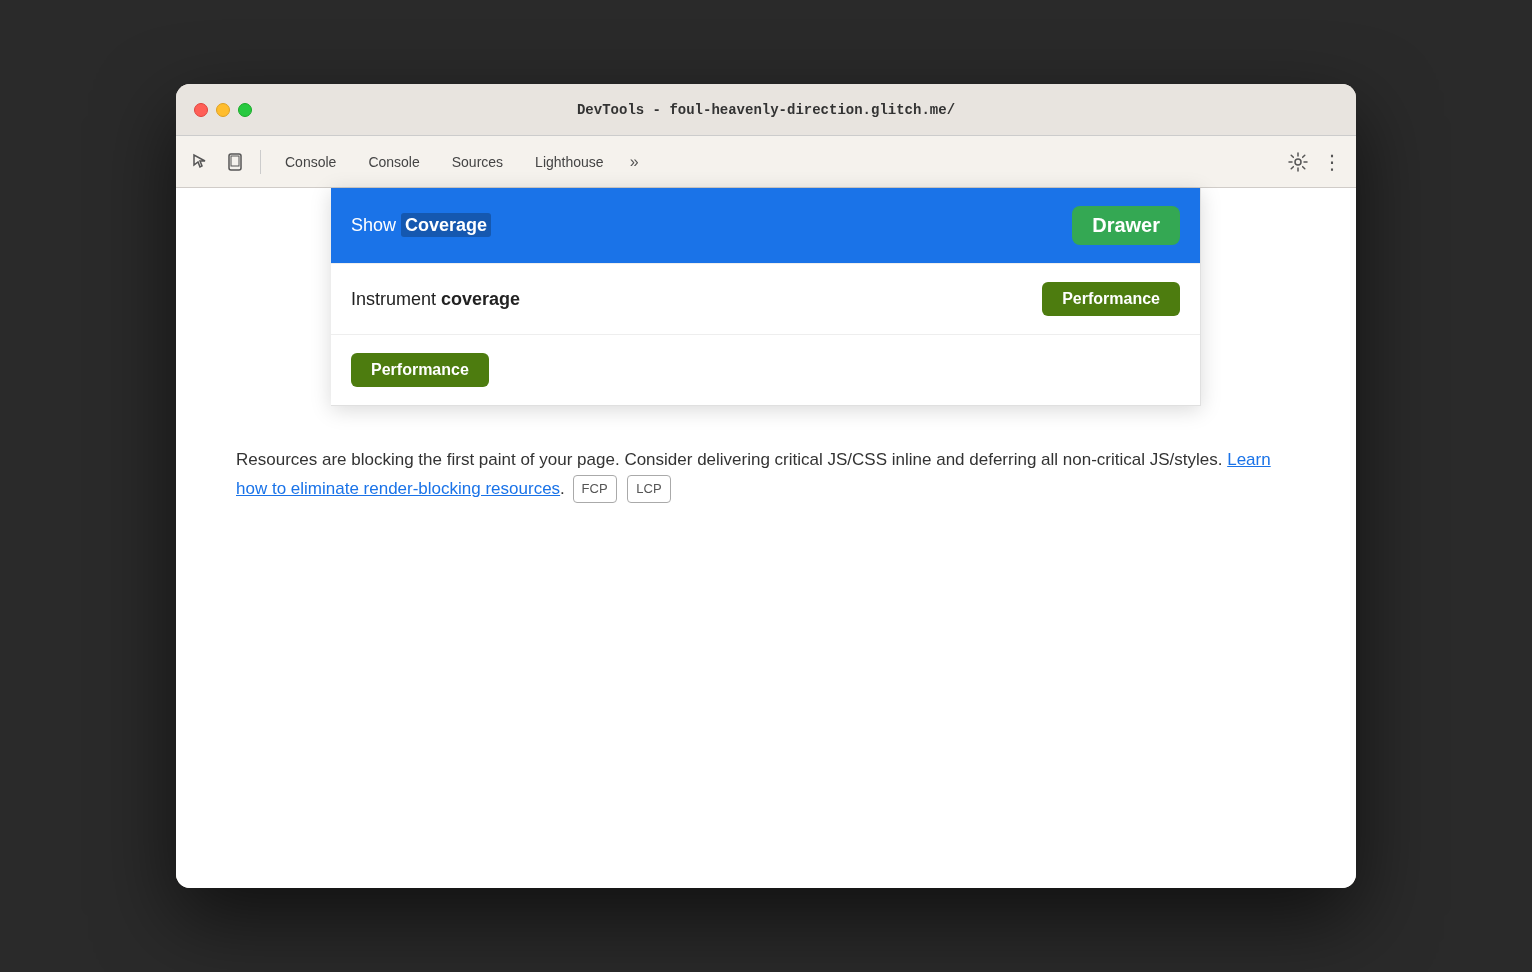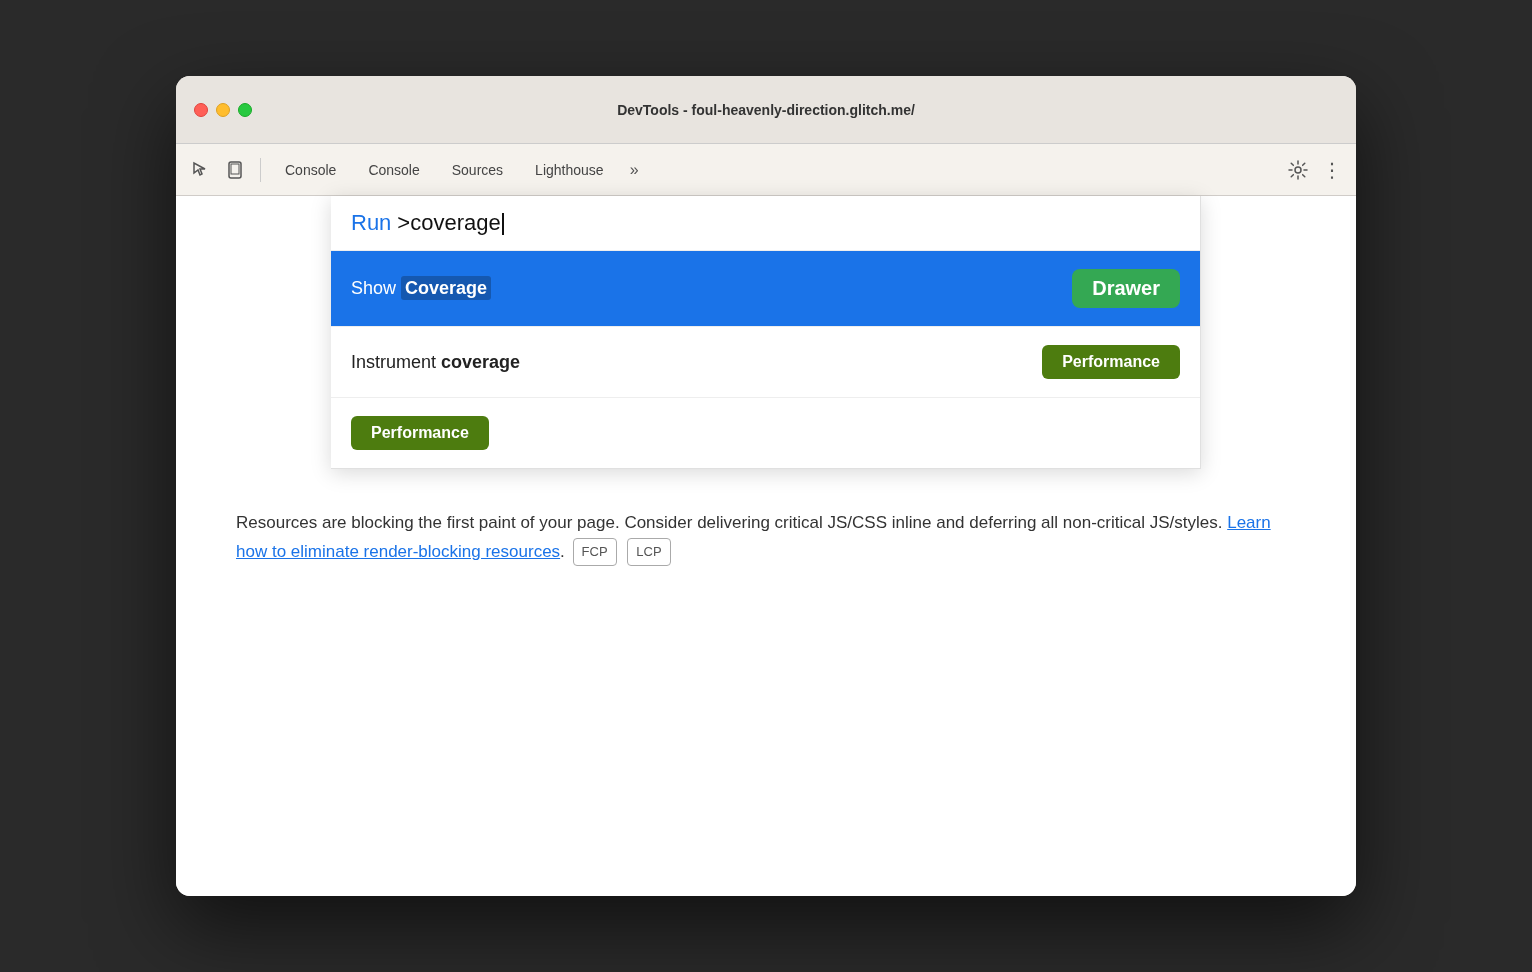--- a/index.html
+++ b/index.html
@@ -17,26 +17,27 @@
       width: 1180px;
       background: #f0ede8;
       border-radius: 14px;
       box-shadow: 0 30px 80px rgba(0,0,0,0.6);
       overflow: hidden;
     }
 
     
     .titlebar {
       background: #e8e4df;
-      height: 68px;
+      height: 52px;
       display: flex;
       align-items: center;
       justify-content: center;
       position: relative;
       border-bottom: 1px solid #ccc;
+      font-family: Liberation Mono, monospace;
     }
 
     .traffic-lights {
       position: absolute;
       left: 18px;
       display: flex;
       gap: 8px;
     }
 
     .traffic-light {
@@ -297,26 +298,20 @@
         <path d="M10 1v3M10 16v3M1 10h3M16 10h3M3.22 3.22l2.12 2.12M14.66 14.66l2.12 2.12M3.22 16.78l2.12-2.12M14.66 5.34l2.12-2.12" stroke="#555" stroke-width="1.5" stroke-linecap="round"></path>
       </svg>
     </div>
     <div class="toolbar-dots">⋮</div>
   </div>
 
   <div class="main-content">
 
     <div class="command-palette">
 
-      <div class="command-input-row">
-        <span class="run-label">Run</span>
-        <span class="command-input-text">
-          <span>&gt;coverage</span><span class="cursor-blink"></span>
-        </span>
-      </div>
 
       <div class="dropdown-item highlighted">
         <span class="item-text">
           <span>Show </span><span class="highlighted-word">Coverage</span>
         </span>
         <div class="badge-drawer">Drawer</div>
       </div>
 
       <div class="dropdown-item">
         <span class="item-text">

